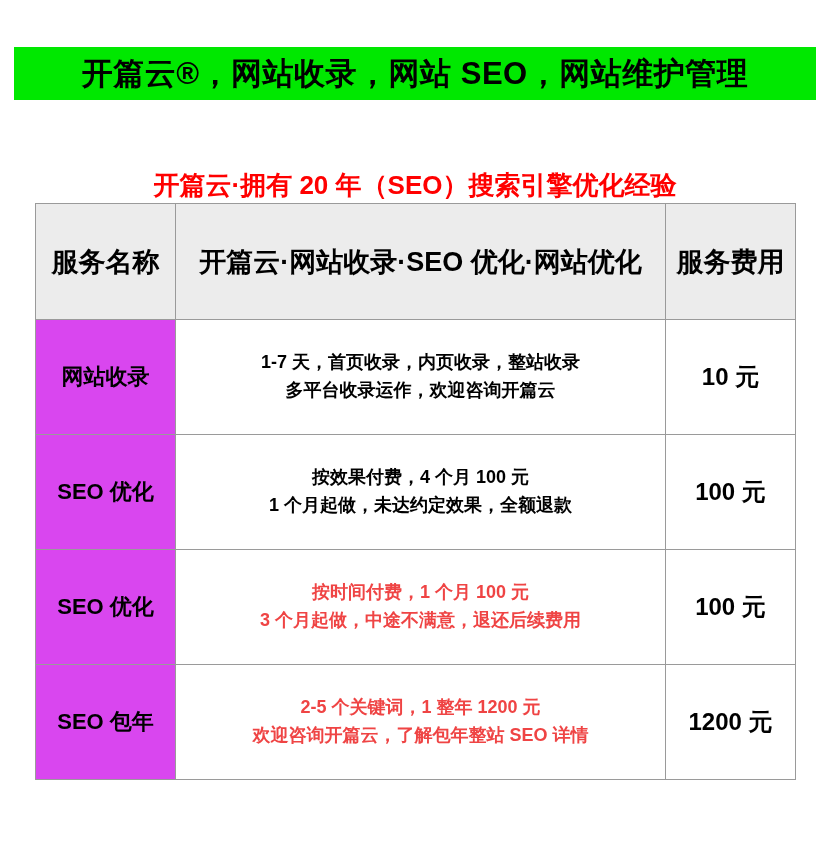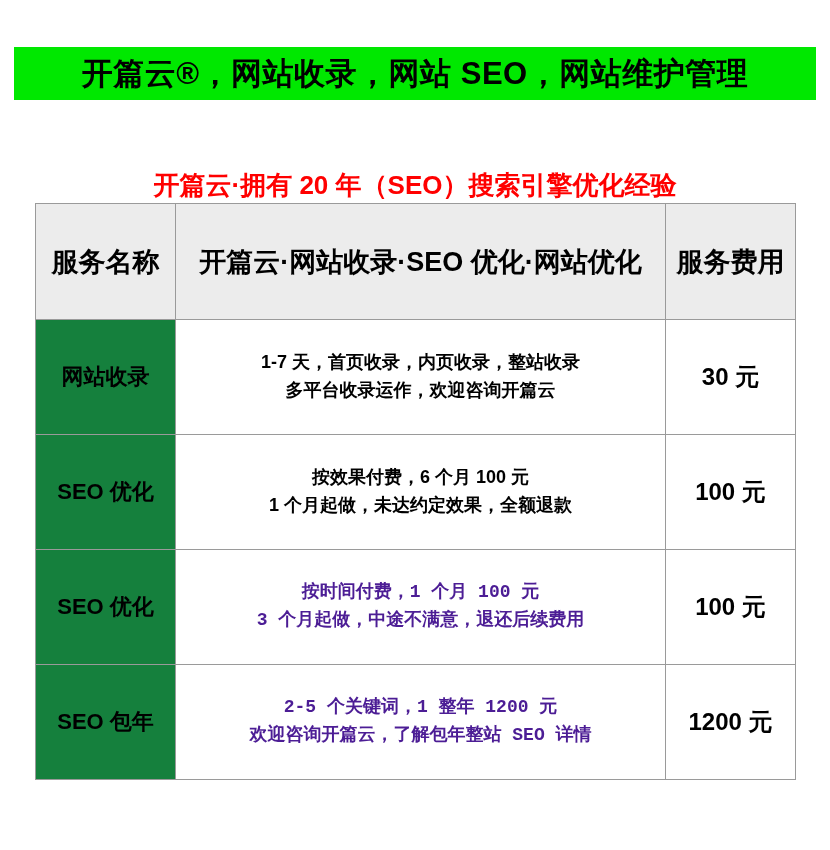--- a/index.html
+++ b/index.html
@@ -69,38 +69,38 @@
     height: 115px;
     font-size: 27px;
     font-weight: bold;
   }
   .col-name { width: 140px; }
   .col-desc { width: 490px; }
   .col-fee  { width: 130px; }
 
   tbody tr { height: 115px; }
   td.name-cell {
-    background: #15803d;
+    background: #d946ef;
     font-size: 22px;
     font-weight: bold;
   }
   td.desc-cell {
     background: #ffffff;
     font-size: 18px;
     font-weight: bold;
     line-height: 1.55;
     padding: 4px 6px;
   }
   td.fee-cell {
     background: #ffffff;
     font-size: 24px;
     font-weight: bold;
   }
   .line { display: block; }
-  .red { color: #4c1d95; font-family: Liberation Mono, monospace; }
+  .red { color: #ef4444; }
   .black { color: #000000; }
 </style>
 </head>
 <body>
 
 <div class="page">
 
   <div class="banner">
     <div class="banner-text">开篇云®，网站收录，网站 SEO，网站维护管理</div>
   </div>
@@ -120,26 +120,26 @@
         <th>服务费用</th>
       </tr>
     </thead>
     <tbody>
       <tr>
         <td class="name-cell">网站收录</td>
         <td class="desc-cell black">
           <span class="line">1-7 天，首页收录，内页收录，整站收录</span>
           <span class="line">多平台收录运作，欢迎咨询开篇云</span>
         </td>
-        <td class="fee-cell">30 元</td>
+        <td class="fee-cell">10 元</td>
       </tr>
       <tr>
         <td class="name-cell">SEO 优化</td>
         <td class="desc-cell black">
-          <span class="line">按效果付费，6 个月 100 元</span>
+          <span class="line">按效果付费，4 个月 100 元</span>
           <span class="line">1 个月起做，未达约定效果，全额退款</span>
         </td>
         <td class="fee-cell">100 元</td>
       </tr>
       <tr>
         <td class="name-cell">SEO 优化</td>
         <td class="desc-cell red">
           <span class="line">按时间付费，1 个月 100 元</span>
           <span class="line">3 个月起做，中途不满意，退还后续费用</span>
         </td>

